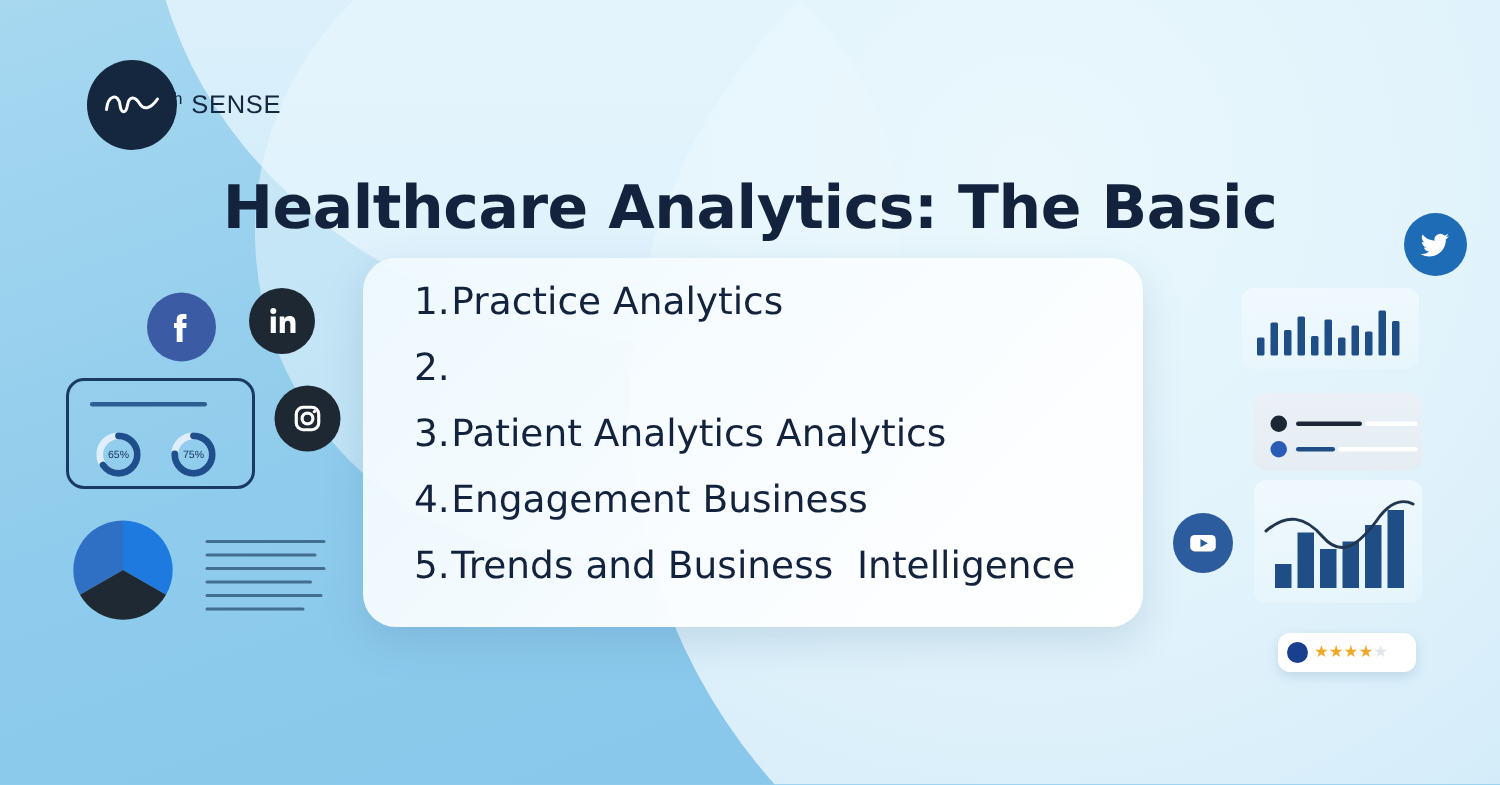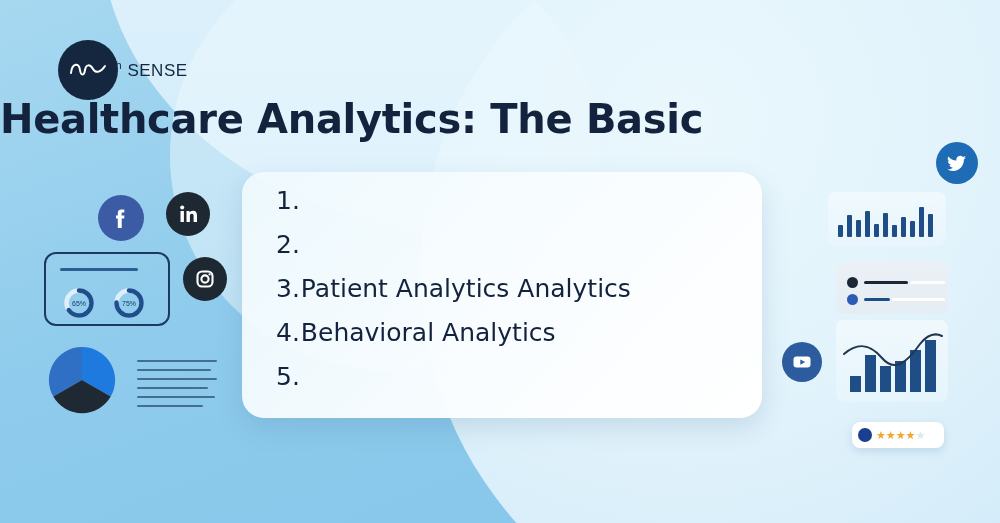--- a/index.html
+++ b/index.html
@@ -37,21 +37,21 @@
     display:flex;align-items:center;justify-content:center;flex:none;
   }
   .logo-text{
     margin-left:-6px;color:#15263f;font-size:17px;letter-spacing:.5px;
     font-family:"Liberation Sans", sans-serif;
   }
   .logo-text .sup{font-size:11px;vertical-align:super;}
 
   
   .title{
-    position:absolute;left:0;right:0;top:96px;
+    position:absolute;left:0;right:0;top:116px;text-align:center;
     color:#14233d;font-size:40px;font-weight:bold;letter-spacing:-.3px;
     font-family:"DejaVu Sans", sans-serif;
   }
 
   
   .list-card{
     position:absolute;left:242px;top:172px;width:520px;height:246px;
     border-radius:22px;
     background:linear-gradient(135deg,rgba(240,250,254,.92) 0%,rgba(250,253,255,.97) 55%,rgba(255,255,255,.99) 100%);
     box-shadow:0 10px 26px rgba(60,110,150,.18);
@@ -139,34 +139,36 @@
       <span class="sup">th</span>
       <span>SENSE</span>
     </div>
   </div>
 
   <div class="title">Healthcare Analytics: The Basic</div>
 
   <div class="list-card">
     <div class="list-item">
       <span class="list-num">1.</span>
+      <span>Practice Analytics</span>
     </div>
     <div class="list-item">
       <span class="list-num">2.</span>
     </div>
     <div class="list-item">
       <span class="list-num">3.</span>
       <span>Patient Analytics Analytics</span>
     </div>
     <div class="list-item">
       <span class="list-num">4.</span>
-      <span>Behavioral Analytics</span>
+      <span>Engagement Business</span>
     </div>
     <div class="list-item">
       <span class="list-num">5.</span>
+      <span>Trends and Business  Intelligence</span>
     </div>
   </div>
 
   <div class="fb">
     <svg width="26" height="26" viewBox="0 0 26 26" aria-hidden="true">
       <path d="M16.2 13.6h-2.5V23h-3.9v-9.4H8V10.4h1.8V8.3c0-2.4 1-3.9 3.9-3.9h2.6v3.2h-1.6c-1 0-1.1.4-1.1 1.1v1.7h2.8l-.2 3.2z" fill="#ffffff"></path>
     </svg>
   </div>
 
   <div class="li">

